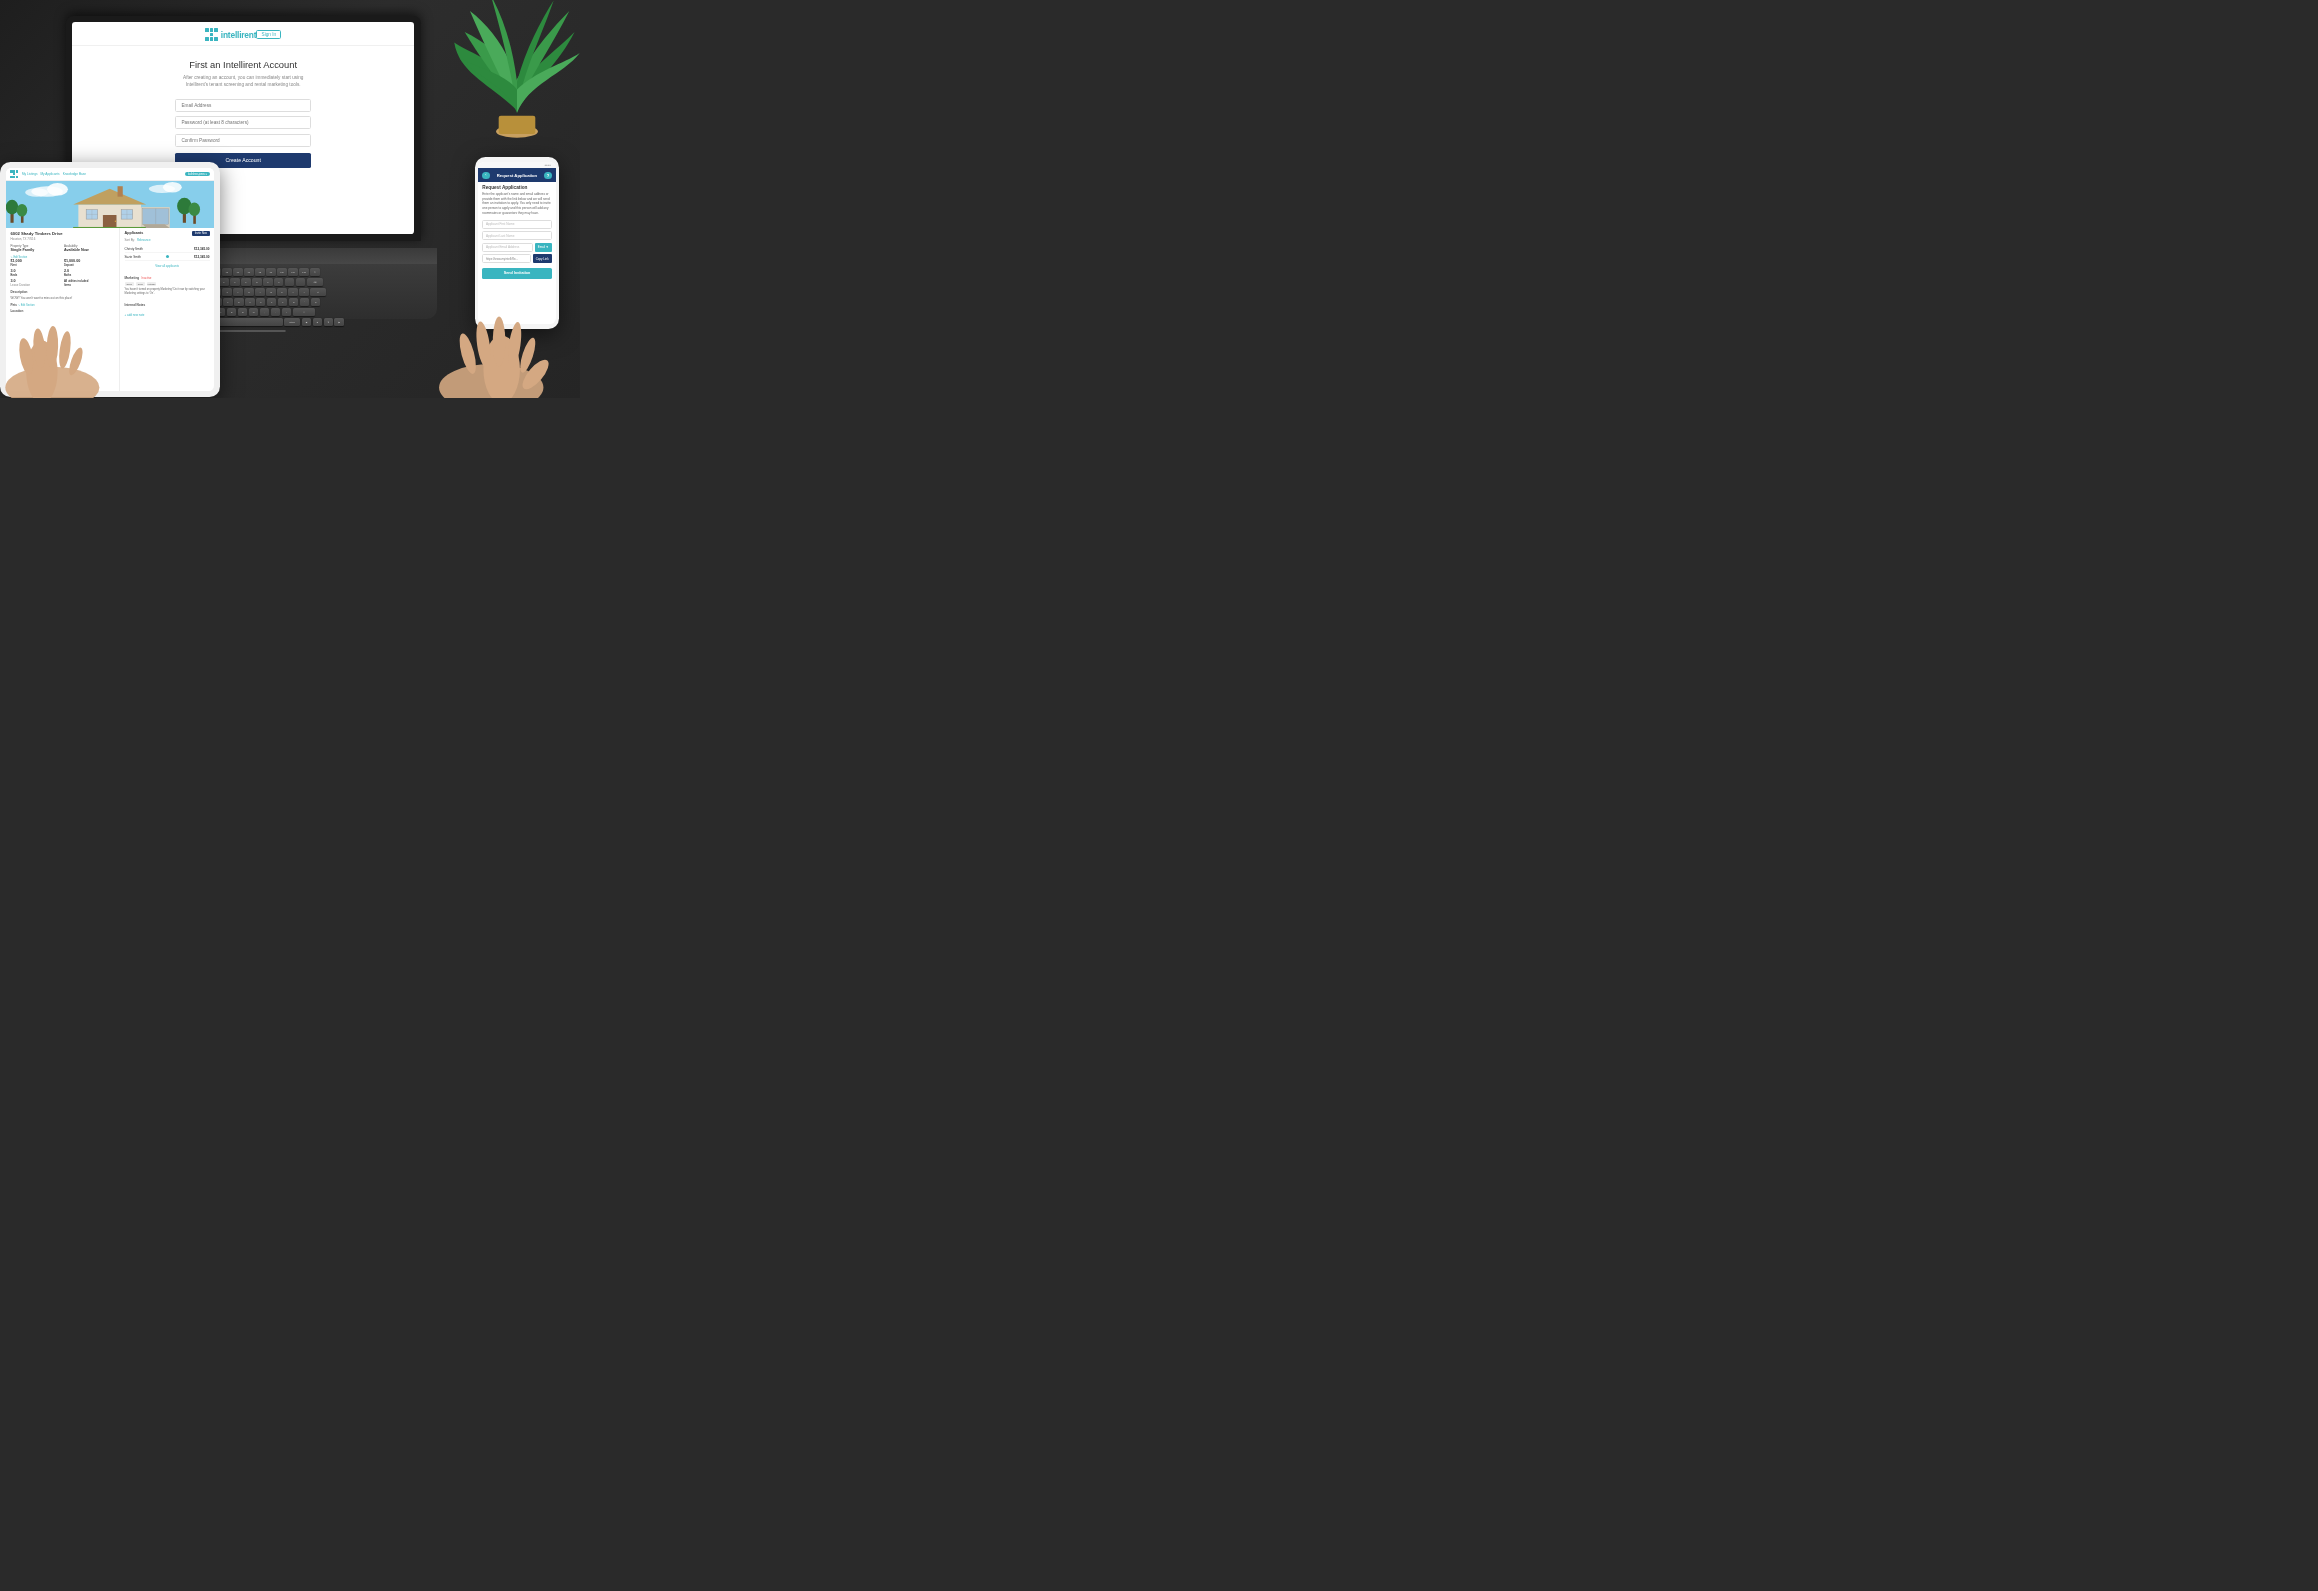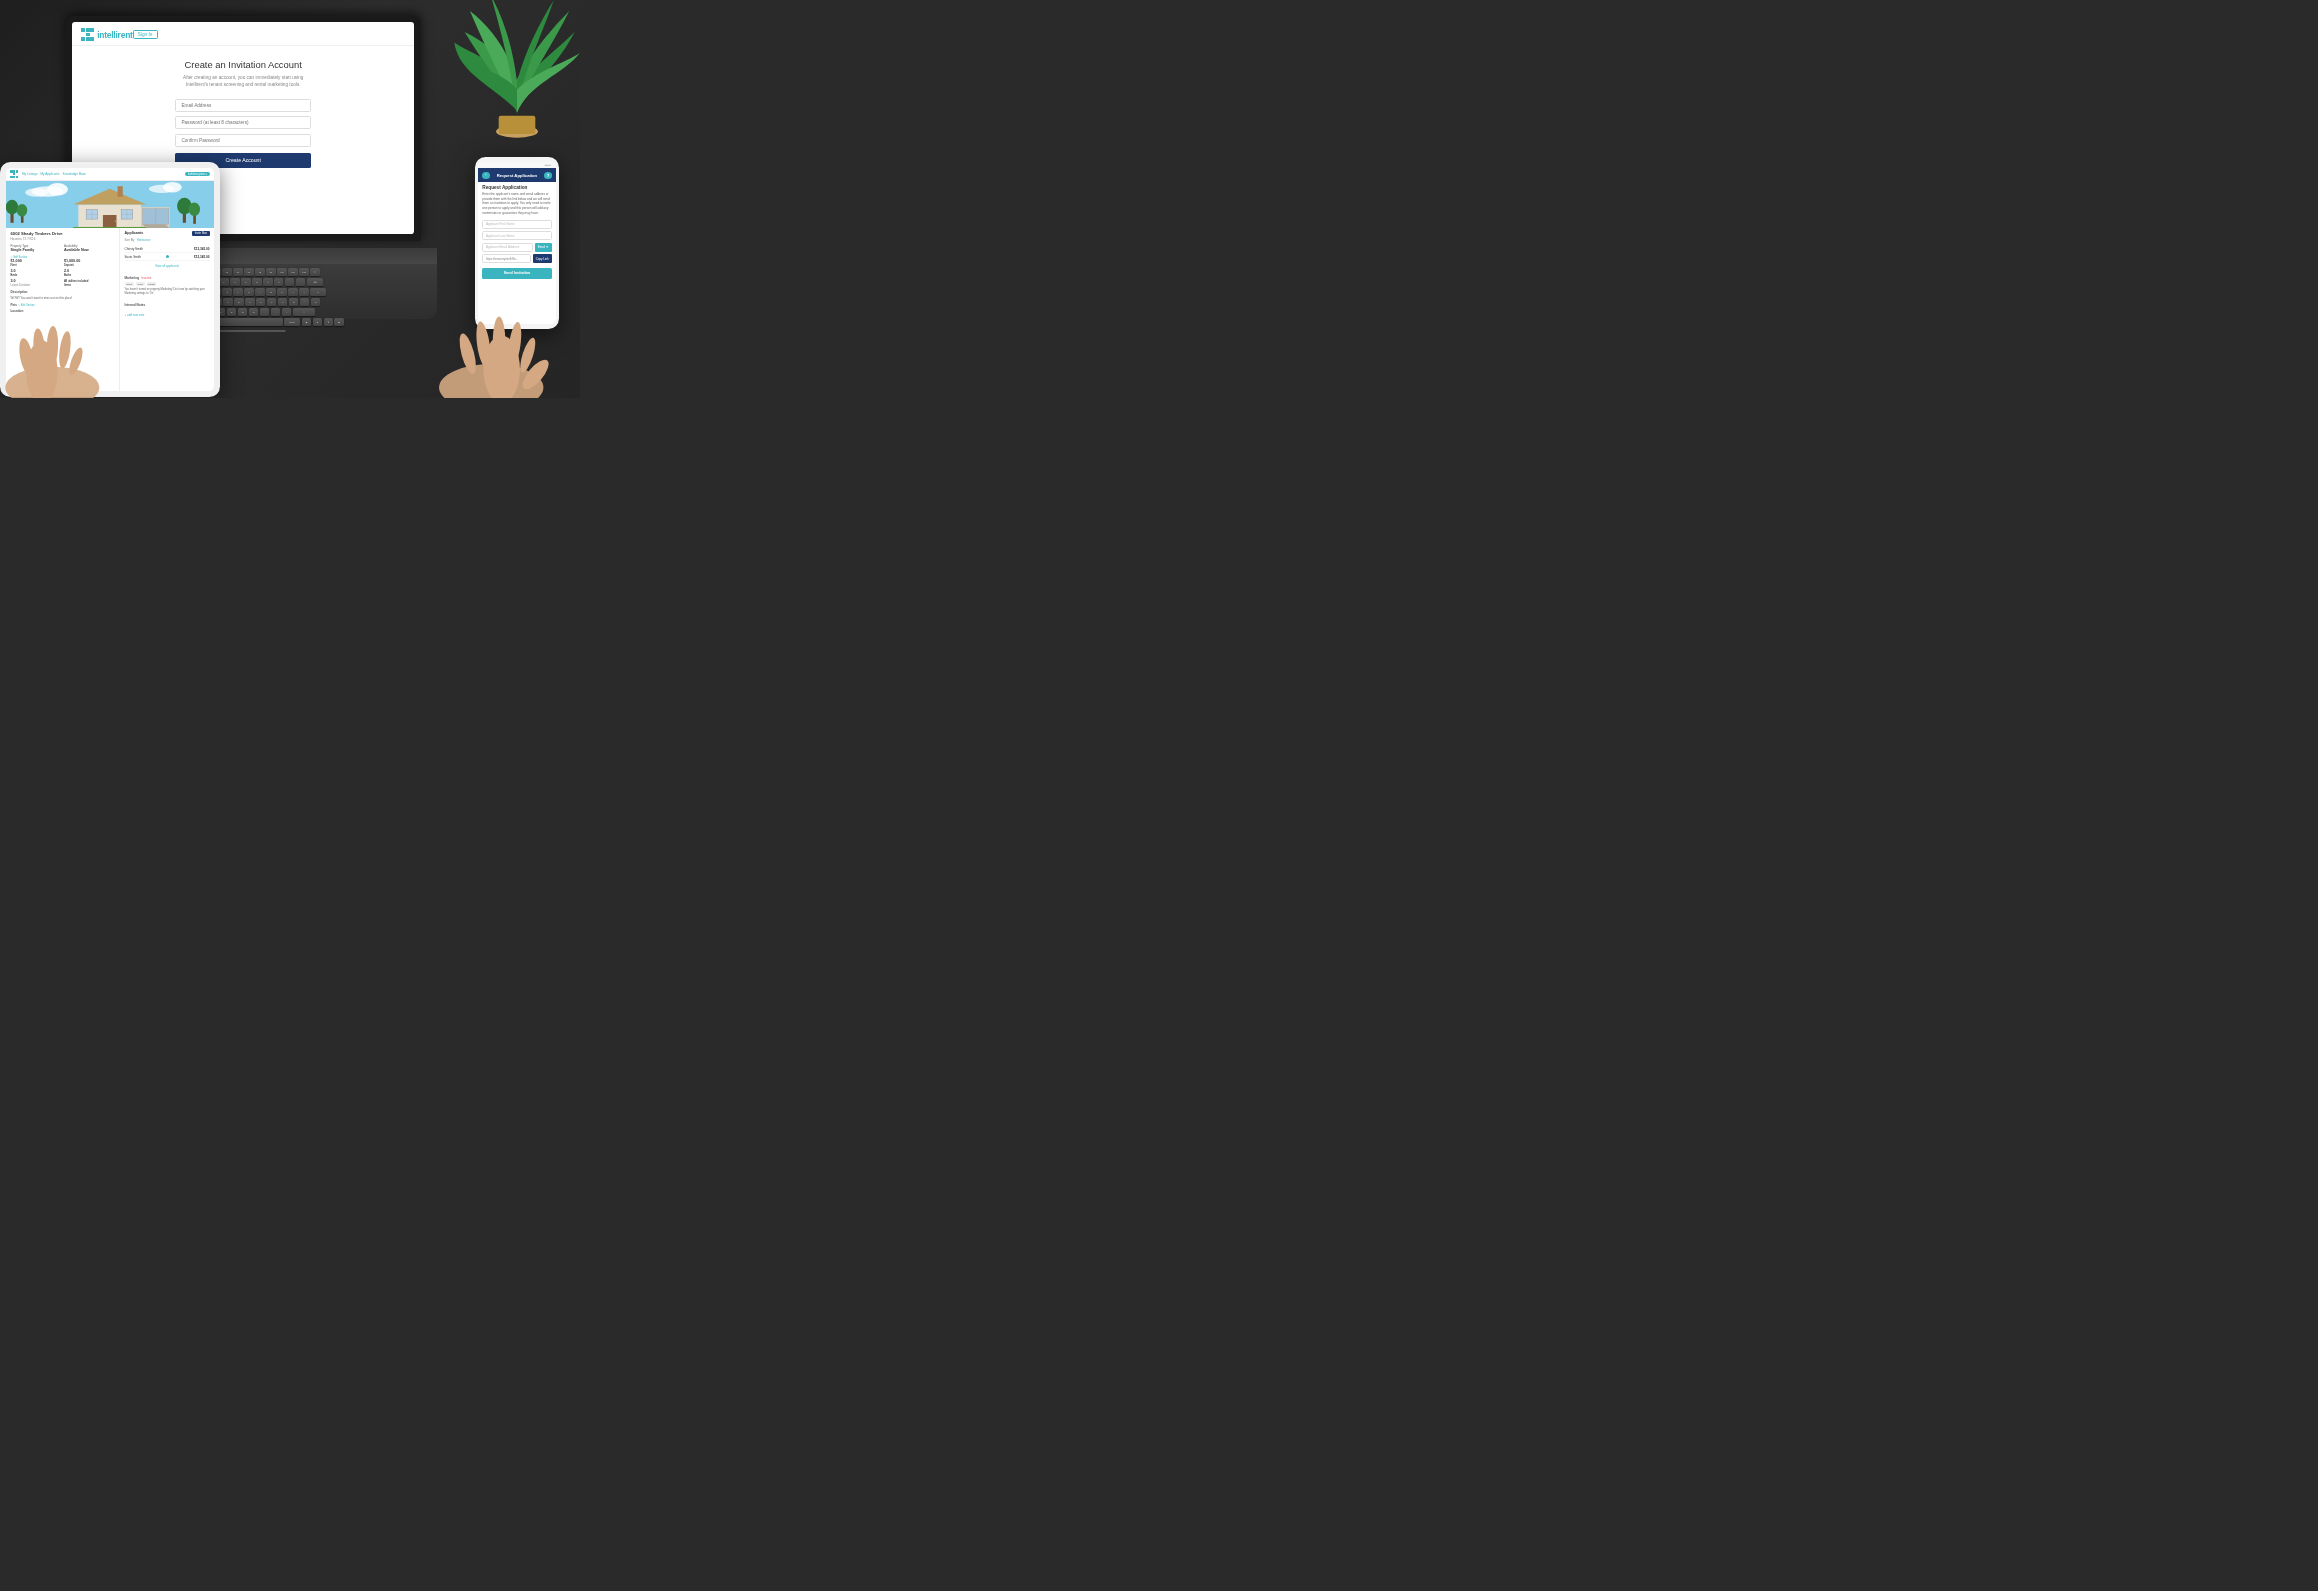--- a/index.html
+++ b/index.html
@@ -122,21 +122,21 @@
     .signup-page {
       width: 100%;
       height: 100%;
       background: #fff;
       display: flex;
       flex-direction: column;
     }
     .signup-header {
       padding: 6.3px 9.4px 4.2px;
       display: flex;
-      justify-content: flex-start;
+      justify-content: center;
       align-items: center;
       border-bottom: 0.5px solid #f0f0f0;
     }
     .logo-area {
       display: flex;
       align-items: center;
       gap: 3.1px;
     }
     .logo-grid {
       display: grid;
@@ -594,21 +594,21 @@
               <div class="logo-dot"></div>
               <div class="logo-dot"></div>
             </div>
             <div class="logo-text">
               <span>intelli</span><span>rent</span>
             </div>
           </div>
           <button class="signin-btn">Sign In</button>
         </div>
         <div class="signup-content">
-          <div class="signup-title">Create an Invitation Account</div>
+          <div class="signup-title">First an Intellirent Account</div>
           <div class="signup-subtitle">After creating an account, you can immediately start using Intellirent's tenant screening and rental marketing tools.</div>
           <div class="form-field">
             <input type="email" placeholder="Email Address" style="">
           </div>
           <div class="form-field">
             <input type="password" placeholder="Password (at least 8 characters)" style="">
           </div>
           <div class="form-field">
             <input type="password" placeholder="Confirm Password" style="">
           </div>

